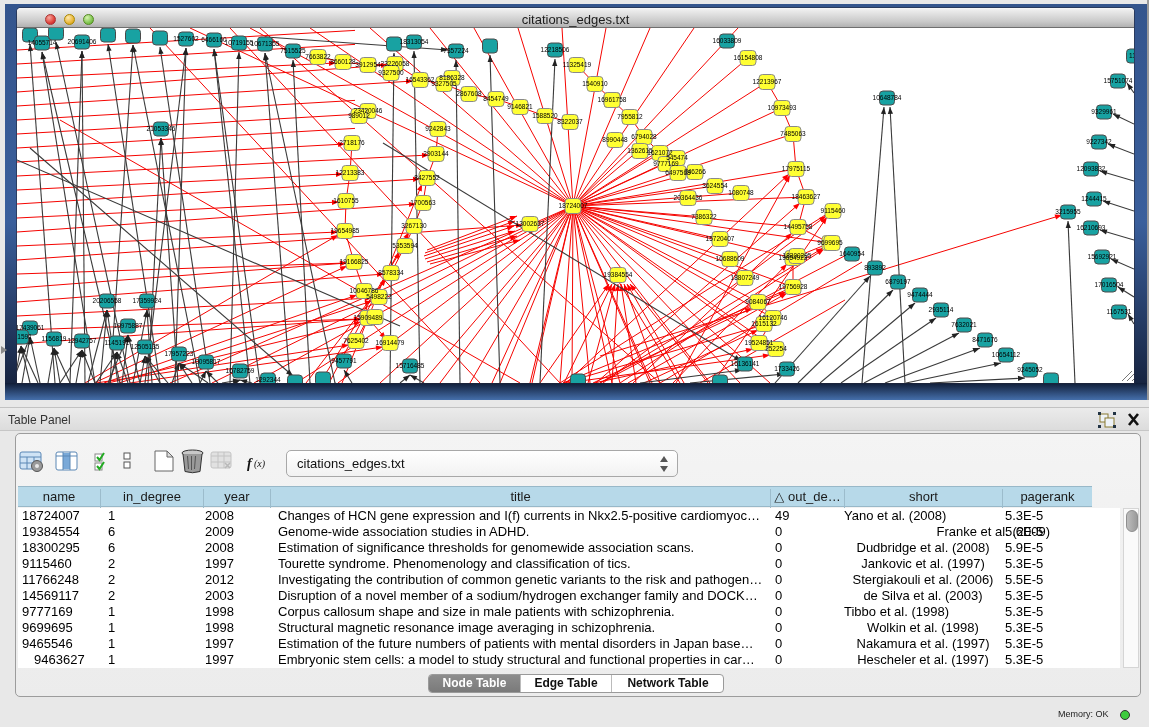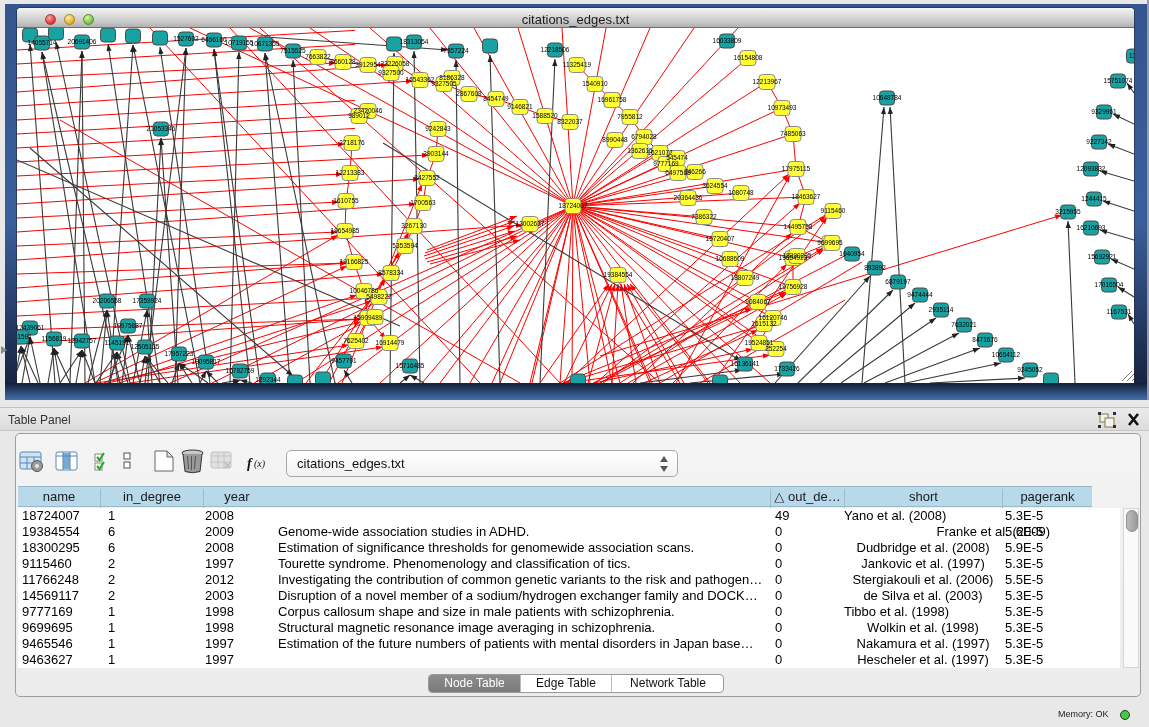--- a/index.html
+++ b/index.html
@@ -13,21 +13,21 @@
 #inner { position:absolute; left:15px; top:433px; width:1126px; height:264px; background:linear-gradient(180deg,#f4f4f4,#ececec); border:1px solid #9c9c9c; border-radius:5px; }
 #combo { position:absolute; left:286px; top:450px; width:392px; height:27px; background:linear-gradient(180deg,#fff,#f2f2f2); border:1px solid #a8a8a8; border-radius:5px; font-size:13px; color:#111; line-height:25px; padding-left:10px; }
 #thead { position:absolute; left:18px; top:486px; width:1074px; height:21px; background:#b7d9e9; border-top:1px solid #98b8c8; border-bottom:1px solid #98b8c8; }
 #thead span { position:absolute; top:2px; font-size:13px; color:#1a1a1a; text-align:center; border-left:1px solid #9cbccc; height:21px; padding-top:0px; }
 #tbl { position:absolute; left:18px; top:508px; width:1102px; height:160px; background:#fff; }
 .trow { position:absolute; left:0px; width:1149px; height:16px; }
 .trow span { position:absolute; top:0px; font-size:13px; color:#000; white-space:nowrap; }
 #vsb { position:absolute; left:1123px; top:508px; width:16px; height:160px; background:#fafafa; border:1px solid #d5d5d5; }
 #vsb .th { position:absolute; left:1px; top:0px; width:12px; height:22px; background:linear-gradient(90deg,#bdbdbd,#9a9a9a); border-radius:7px; margin:1px; border:1px solid #8e8e8e; }
 #tabs { position:absolute; left:428px; top:674px; width:296px; height:19px; border:1px solid #9a9a9a; border-radius:4px; background:#fff; font-size:12px; }
-#tabs .seg { position:absolute; top:0; height:17px; line-height:17px; text-align:center; color:#111; }
+#tabs .seg { position:absolute; top:0; height:17px; line-height:17px; text-align:center; color:#111;font-weight:bold; }
 #mem { position:absolute; left:1058px; top:709px; font-size:9px; color:#222; }
 #memdot { position:absolute; left:1120px; top:710px; width:10px; height:10px; border-radius:50%; background:#3ecb3e; border:1px solid #333; }
 #rstrip { position:absolute; left:1147px; top:0; width:2px; height:400px; background:#9a9a9a; }
 </style></head><body>
 <div id="desk"></div>
 <div id="deskband"></div>
 <div id="win">
   <div id="tbar">
     <span class="tl" style="left:28px;background:radial-gradient(circle at 35% 30%,#f6a9a2,#e0443a 60%,#bb1133);border:1px solid #a33"></span>
     <span class="tl" style="left:47px;background:radial-gradient(circle at 35% 30%,#ffe9b0,#e9b73b 60%,#cc9900);border:1px solid #a80"></span>
@@ -846,29 +846,31 @@
 <div id="combo">citations_edges.txt
 <svg width="10" height="16" viewBox="0 0 10 16" style="position:absolute;right:8px;top:5px">
       <path d="M5 0L9 6H1z" fill="#555"></path>
       <path d="M5 16L9 10H1z" fill="#555"></path>
     </svg>
 </div>
 <div id="thead">
  <span style="left:0;width:82px;border-left:none">name</span>
  <span style="left:82px;width:103px">in_degree</span>
  <span style="left:185px;width:67px">year</span>
+ <span style="left:252px;width:500px">title</span>
  <span style="left:752px;width:74px">△ out_de…</span>
  <span style="left:826px;width:158px">short</span>
  <span style="left:984px;width:90px">pagerank</span>
 </div>
 <div id="tbl"></div>
 <div class="trow" style="top:508px">
     <span style="left:22px">18724007</span>
     <span style="left:108px">1</span>
     <span style="left:205px">2008</span>
+    <span style="left:278px;width:492px;overflow:hidden">Changes of HCN gene expression and I(f) currents in Nkx2.5-positive cardiomyoc…</span>
     <span style="left:775px">49</span>
     <span style="left:844px;width:158px;">Yano et al. (2008)</span>
     <span style="left:1005px">5.3E-5</span>
   </div>
 <div class="trow" style="top:524px">
     <span style="left:22px">19384554</span>
     <span style="left:108px">6</span>
     <span style="left:205px">2009</span>
     <span style="left:278px;width:492px;overflow:hidden">Genome-wide association studies in ADHD.</span>
     <span style="left:775px">0</span>
@@ -932,23 +934,24 @@
 <div class="trow" style="top:636px">
     <span style="left:22px">9465546</span>
     <span style="left:108px">1</span>
     <span style="left:205px">1997</span>
     <span style="left:278px;width:492px;overflow:hidden">Estimation of the future numbers of patients with mental disorders in Japan base…</span>
     <span style="left:775px">0</span>
     <span style="left:844px;width:158px;text-align:center">Nakamura et al. (1997)</span>
     <span style="left:1005px">5.3E-5</span>
   </div>
 <div class="trow" style="top:652px">
-    <span style="left:22px">9463627</span>
+    <span style="left:34px">9463627</span>
     <span style="left:108px">1</span>
     <span style="left:205px">1997</span>
+    <span style="left:278px;width:492px;overflow:hidden">Embryonic stem cells: a model to study structural and functional properties in car…</span>
     <span style="left:775px">0</span>
     <span style="left:844px;width:158px;text-align:center">Hescheler et al. (1997)</span>
     <span style="left:1005px">5.3E-5</span>
   </div>
 <div id="vsb">
     <div class="th"></div>
   </div>
 <div id="tabs">
  <div class="seg" style="left:0;width:91px;background:linear-gradient(180deg,#8d8d8d,#7a7a7a);color:#fff;border-radius:3px 0 0 3px">Node Table</div>
  <div class="seg" style="left:91px;width:91px;border-left:1px solid #bbb">Edge Table</div>

